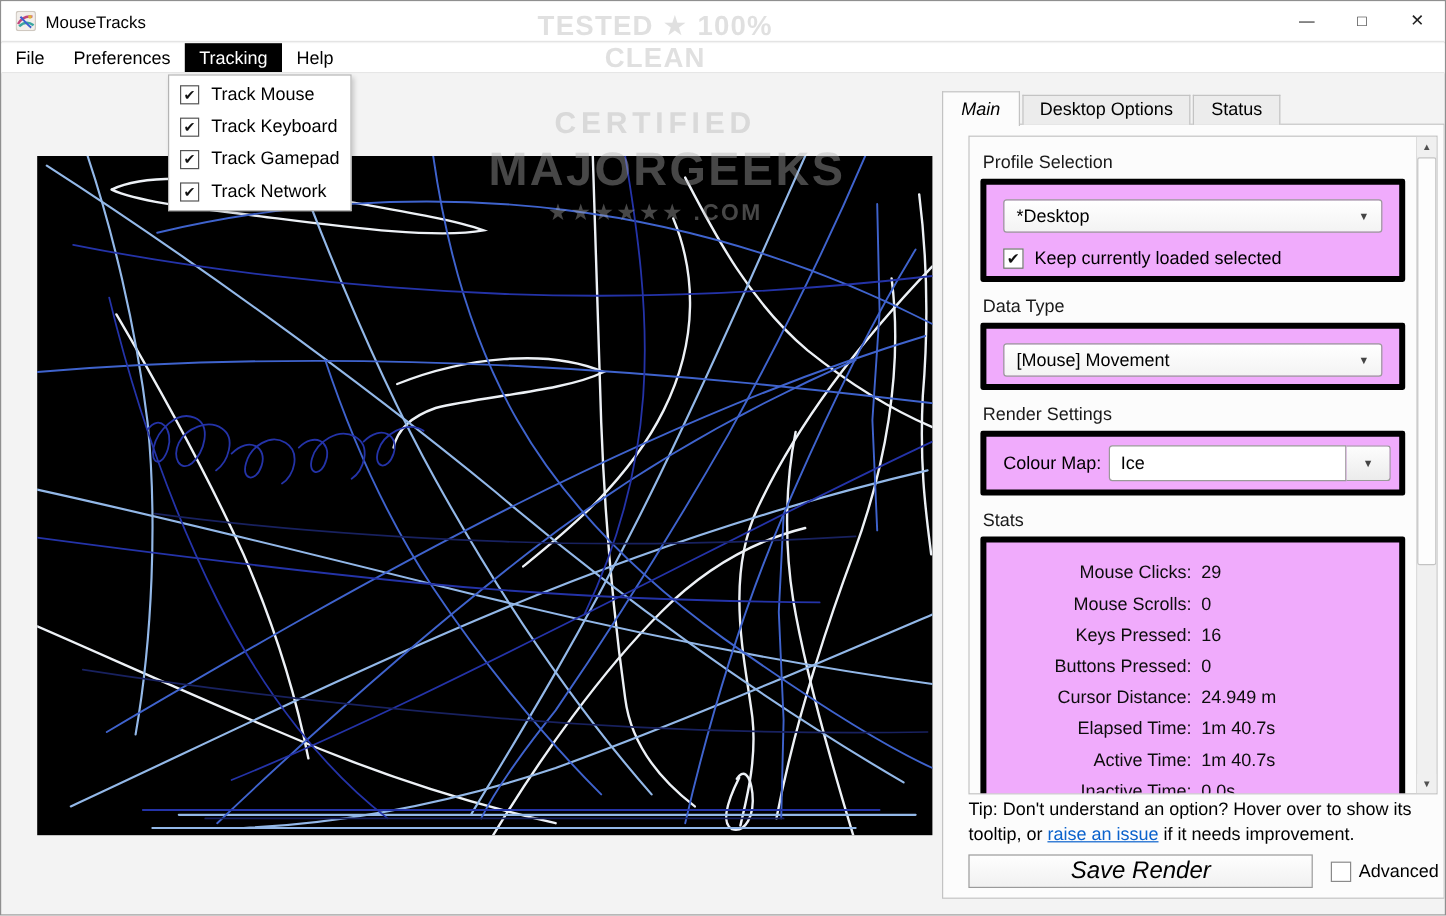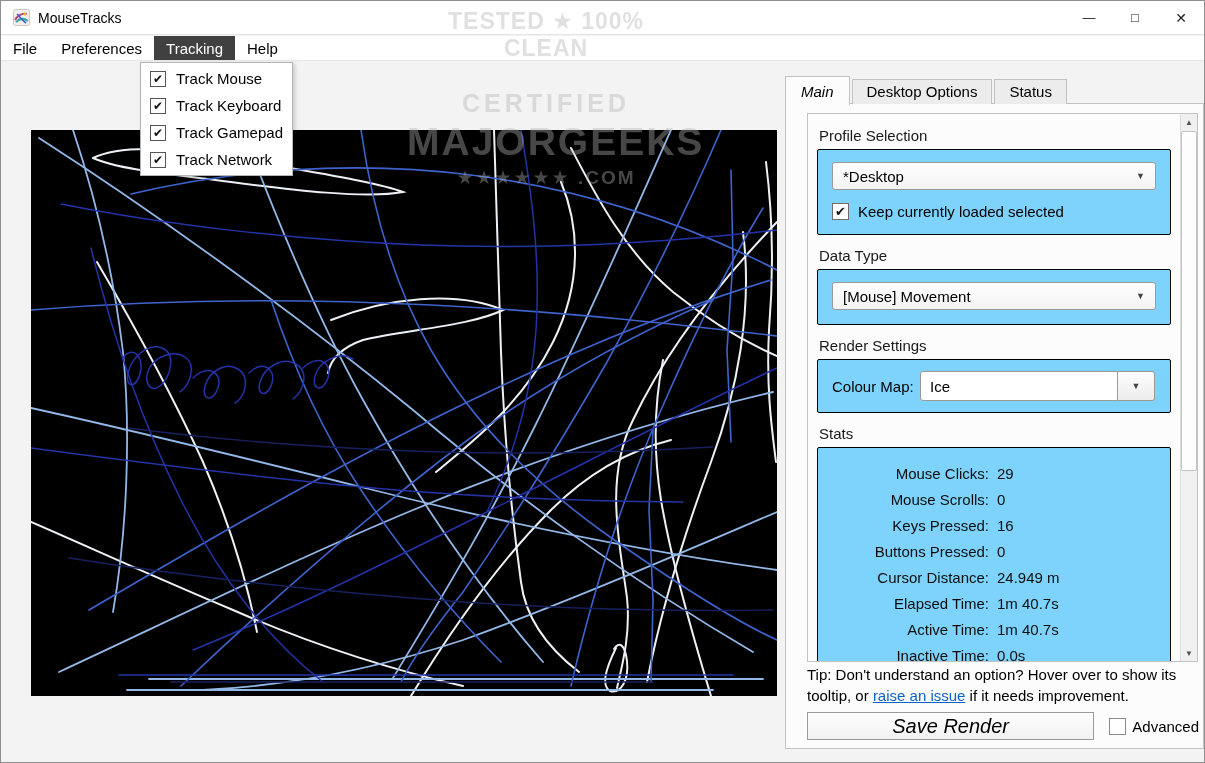--- a/index.html
+++ b/index.html
@@ -10,21 +10,21 @@
   .titlebar{position:absolute;left:0;top:0;width:100%;height:34px;background:#ffffff;border-bottom:1px solid #e4e4e4;display:flex;align-items:center;}
   .app-icon{width:17px;height:17px;margin-left:12px;margin-right:8px;}
   .title-text{font-size:14px;color:#000;}
   .win-controls{margin-left:auto;display:flex;height:100%;}
   .win-btn{width:46px;height:100%;display:flex;align-items:center;justify-content:center;font-size:13px;color:#222;cursor:default;}
   .win-btn.close{font-size:14px;}
 
   
   .menubar{position:absolute;left:0;top:35px;width:100%;height:25px;background:#ffffff;border-bottom:1px solid #e6e6e6;display:flex;align-items:stretch;font-size:15px;}
   .menu-item{padding:2px 12px;display:flex;align-items:center;color:#000;}
-  .menu-item.active{background:#404040;color:#fff;}
+  .menu-item.active{background:#000000;color:#fff;}
 
   
   .dropdown{position:absolute;left:139px;top:61px;width:153px;background:#ffffff;border:1px solid #b4b4b4;box-shadow:2px 2px 4px rgba(0,0,0,0.18);z-index:60;padding:2px 0;}
   .dropdown-item{height:27px;display:flex;align-items:center;padding-left:9px;font-size:15px;color:#000;}
   .dd-check{width:16px;height:16px;border:1px solid #555;background:#fff;display:flex;align-items:center;justify-content:center;font-size:12px;color:#111;margin-right:10px;flex:0 0 auto;}
 
   
   .canvas-wrap{position:absolute;left:30px;top:129px;width:746px;height:566px;background:#000;z-index:1;}
   .canvas-wrap svg{display:block;width:746px;height:566px;}
 
@@ -46,21 +46,21 @@
   .scrollframe{position:absolute;left:21px;top:9px;width:391px;height:549px;border:1px solid #c3c3c3;background:#fcfcfc;display:flex;overflow:hidden;}
   .scrollcontent{flex:1 1 auto;padding:4px 9px 0 9px;overflow:hidden;}
   .scrollbar{flex:0 0 17px;background:#f0f0f0;border-left:1px solid #dcdcdc;position:relative;}
   .sb-btn{position:absolute;left:0;width:16px;height:16px;display:flex;align-items:center;justify-content:center;font-size:8px;color:#505050;background:#f0f0f0;}
   .sb-up{top:0;}
   .sb-down{bottom:0;}
   .sb-thumb{position:absolute;left:0;top:17px;width:16px;height:340px;background:#fdfdfd;border:1px solid #c3c3c3;border-radius:2px;}
 
   .section-label{font-size:15px;color:#1a1a1a;margin:12px 2px 5px 2px;}
   .section-label.first{margin-top:9px;}
-  .groupbox{background:#7dd3fc;border:1px solid #000000;border-radius:2px;padding:12px 14px;}
+  .groupbox{background:#f0abfc;border:5px solid #000000;border-radius:2px;padding:12px 14px;}
   .gb1{height:86px;}
   .gb2{height:56px;}
   .gb3{height:54px;display:flex;align-items:center;}
   .gb4{height:230px;padding-top:13px;}
 
   .combo{height:28px;border:1px solid #9a9a9a;border-radius:3px;background:linear-gradient(#ffffff,#f3f3f3);display:flex;align-items:center;padding:0 10px;font-size:15px;color:#000;position:relative;}
   .combo .arrow{margin-left:auto;font-size:9px;color:#444;}
 
   .chk-row{display:flex;align-items:center;margin-top:13px;}
   .chk{width:17px;height:17px;border:1px solid #6e6e6e;background:#fff;display:flex;align-items:center;justify-content:center;font-size:13px;color:#111;flex:0 0 auto;}

